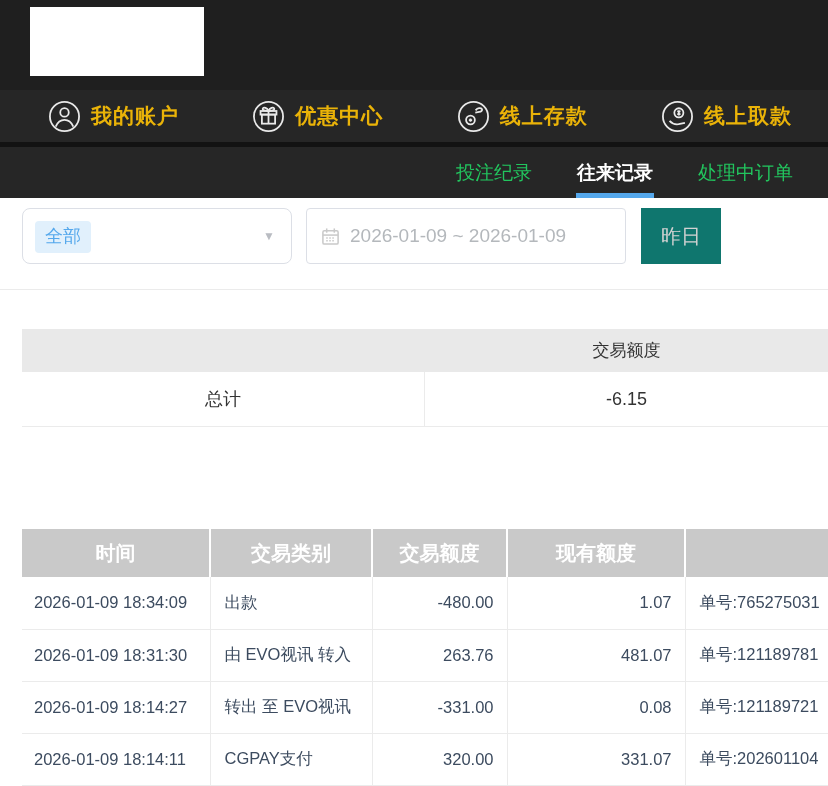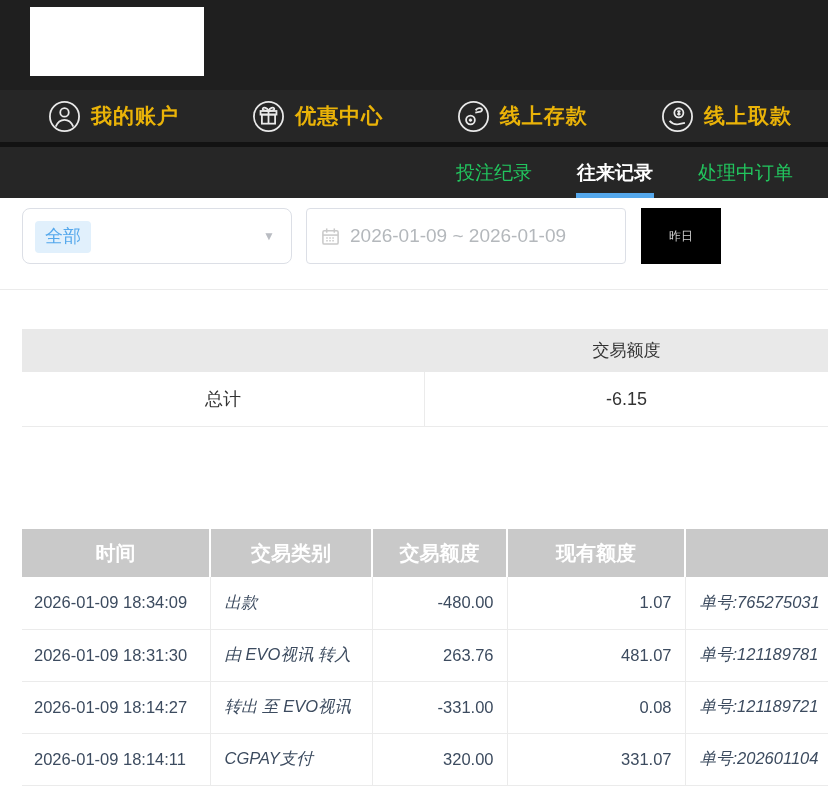--- a/index.html
+++ b/index.html
@@ -38,22 +38,22 @@
     font-size:18px; padding:3px 10px 5px; border-radius:4px; }
   .caret { position:absolute; right:16px; top:50%; transform:translateY(-50%);
     color:#b9bcc2; font-size:12px; }
   .datebox { width:320px; height:56px; margin-left:14px; border:1px solid var(--input-border);
     border-radius:4px; display:flex; align-items:center; padding-left:14px; gap:10px;
     cursor:pointer; }
   .datebox .date-text { color:#b4b8bc; font-size:19px; white-space:nowrap; }
   .btn-today { width:104px; height:56px; margin-left:14px; border:1px solid var(--accent);
     border-radius:4px; background:#fff; color:var(--accent); font-size:20px; cursor:pointer;
     display:flex; align-items:center; justify-content:center; }
-  .btn-yesterday { width:80px; height:56px; margin-left:15px; border:none; background:#000000;
-    color:#d2d2d2; font-size:12px; cursor:pointer; display:flex; align-items:center;
+  .btn-yesterday { width:80px; height:56px; margin-left:15px; border:none; background:#0f766e;
+    color:#d2d2d2; font-size:20px; cursor:pointer; display:flex; align-items:center;
     justify-content:center; white-space:nowrap; }
 
   .divider { margin-top:25px; height:1px; background:var(--border); }
 
   
   .summary { margin:39px 0 0 22px; width:calc(100% - 22px); }
   .sum-header { height:43px; background:#e9e9e9; display:flex; }
   .sum-header .c1 { width:403px; }
   .sum-header .c2 { flex:1; display:flex; align-items:center; justify-content:center;
     color:#333; font-size:17px; }
@@ -70,21 +70,21 @@
   .records col.c-amount { width:135px; } .records col.c-balance { width:178px; }
   .records col.c-order { width:377px; }
   .records thead th { height:48px; background:#c9c9c9; color:#ffffff; font-size:20px;
     font-weight:bold; text-align:center; border-right:2px solid #ffffff; }
   .records thead th:last-child { border-right:none; }
   .records tbody td { height:52px; font-size:16.5px; color:var(--body-text);
     border-bottom:1px solid var(--border); border-right:1px solid var(--border);
     white-space:nowrap; overflow:hidden; }
   .records tbody td:last-child { border-right:none; }
   td.al { text-align:left; padding-left:12px; }
-  td.al2 { text-align:left; padding-left:14px;font-style:italic; }
+  td.al2 { text-align:left; padding-left:14px; }
   td.ar { text-align:right; padding-right:13px; }
 </style>
 </head>
 <body>
 
 <div class="top-header">
   <div class="logo-box"></div>
 </div>
 
 <div class="main-nav">

